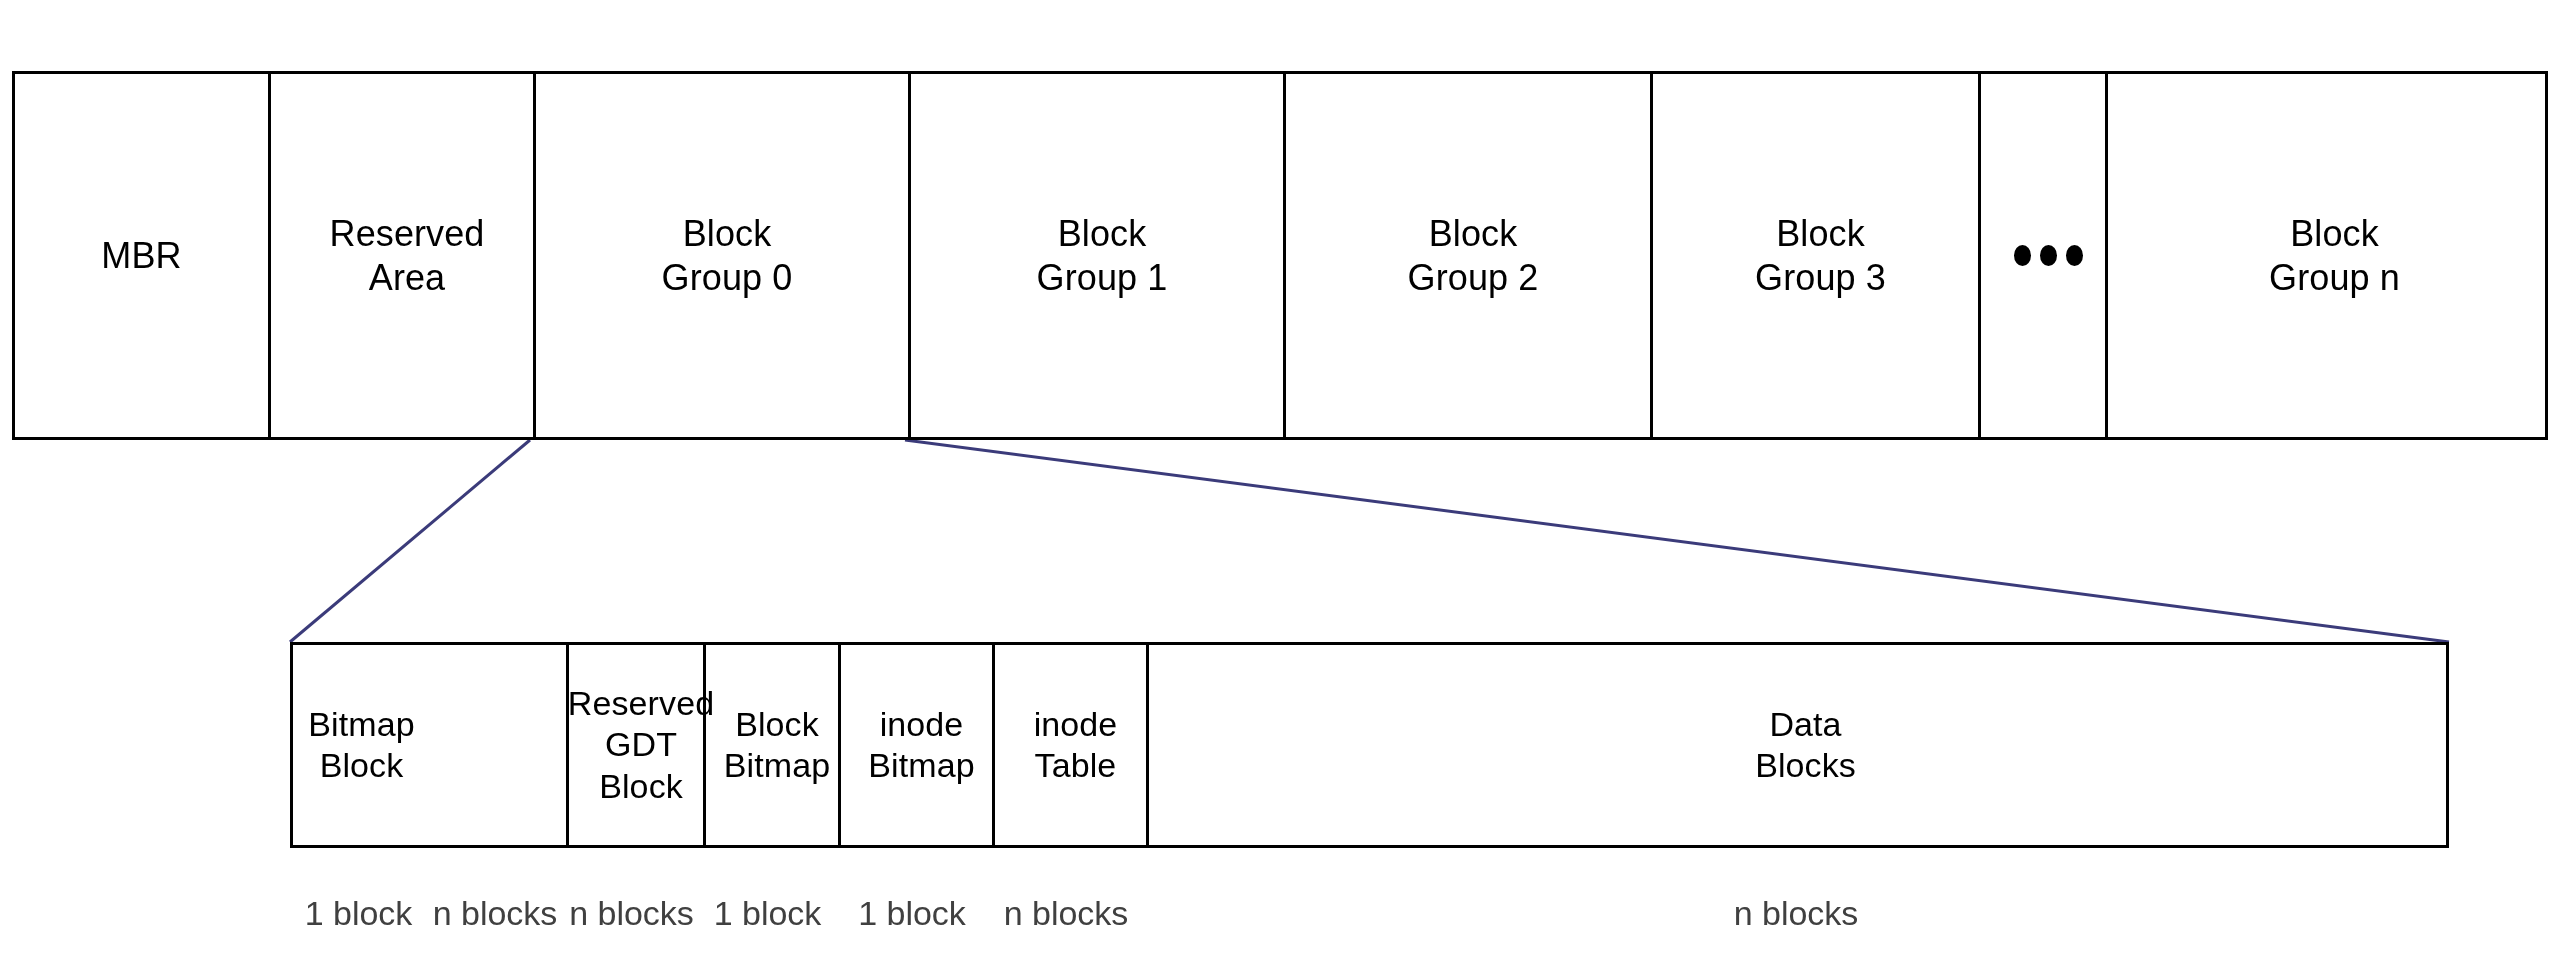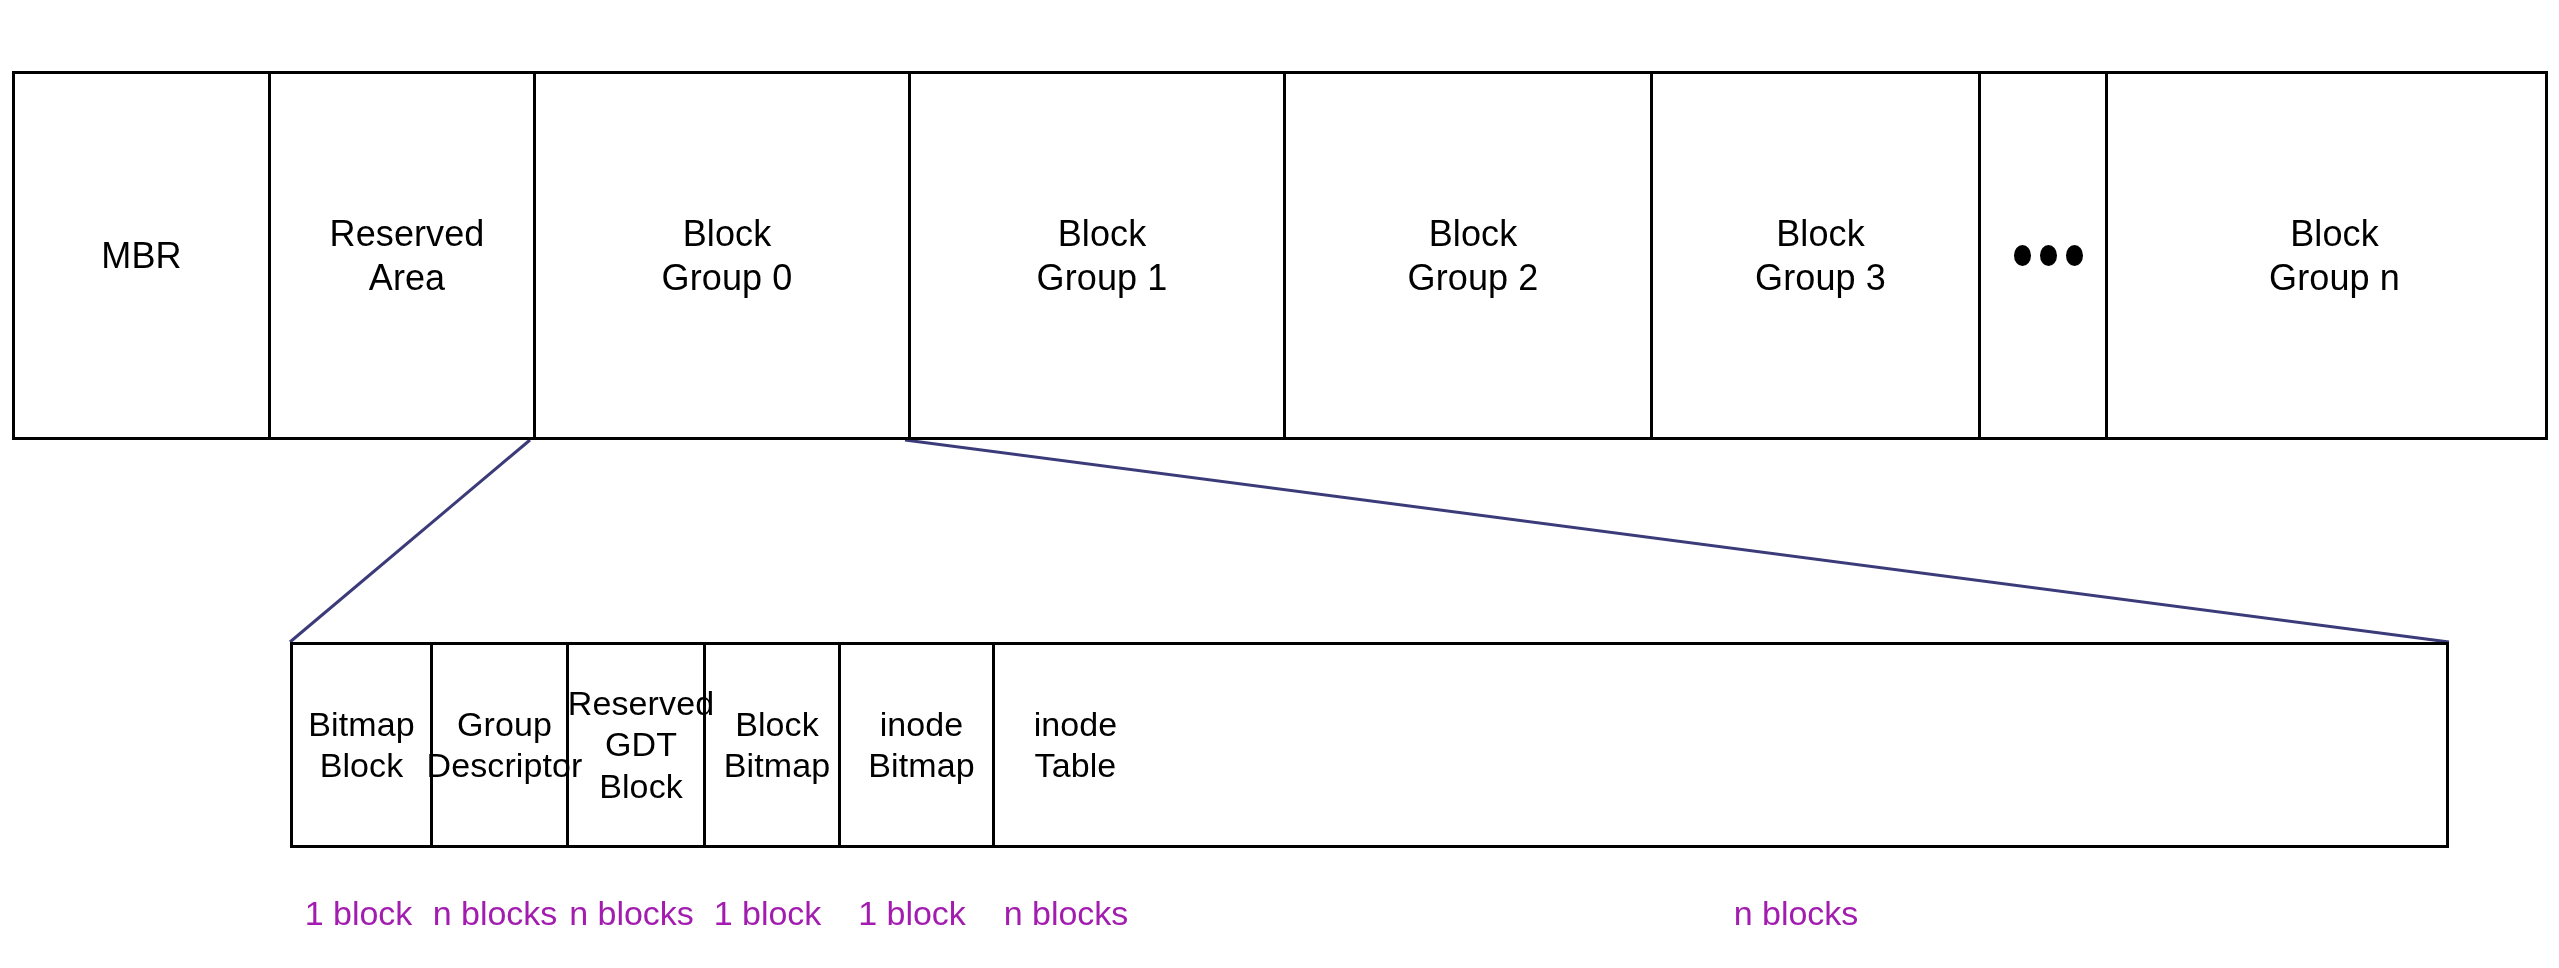--- a/index.html
+++ b/index.html
@@ -90,21 +90,21 @@
   #group-strip .cell-label { font-size: 34px; }
   
   .size-caption {
     position: absolute;
     top: 873px;
     height: 44px;
     display: flex;
     align-items: center;
     justify-content: center;
     font-size: 34px;
-    color: #a21caf;
+    color: #404040;
     white-space: nowrap;
   }
 </style>
 </head>
 <body>
 
 <div id="diagram-root">
 
   <svg class="connector-layer" viewBox="0 0 2559 968" width="2559" height="968" xmlns="http://www.w3.org/2000/svg">
     <line id="conn-0" x1="530" y1="422" x2="290" y2="624" stroke="#3b3b7a" stroke-width="3"></line>
@@ -156,24 +156,20 @@
     </div>
   </div>
 
   <div class="row" id="group-strip">
 
     <div class="cell" style="left:0px;width:137px;">
       <span class="cell-label">Bitmap
 Block</span>
     </div>
 
-    <div class="cell" style="left:137px;width:136px;">
-      <span class="cell-label">Group
-Descriptor</span>
-    </div>
 
     <div class="cell" style="left:273px;width:137px;">
       <span class="cell-label">Reserved
 GDT
 Block</span>
     </div>
 
     <div class="cell" style="left:410px;width:135px;">
       <span class="cell-label">Block
 Bitmap</span>
@@ -182,20 +178,24 @@
     <div class="cell" style="left:545px;width:154px;">
       <span class="cell-label">inode
 Bitmap</span>
     </div>
 
     <div class="cell" style="left:699px;width:154px;">
       <span class="cell-label">inode
 Table</span>
     </div>
 
+    <div class="cell" style="left:853px;width:1306px;">
+      <span class="cell-label">Data
+Blocks</span>
+    </div>
   </div>
 
   <div class="size-caption" style="left:290px;width:137px;">
     <span>1 block</span>
   </div>
 
   <div class="size-caption" style="left:427px;width:136px;">
     <span>n blocks</span>
   </div>
 

